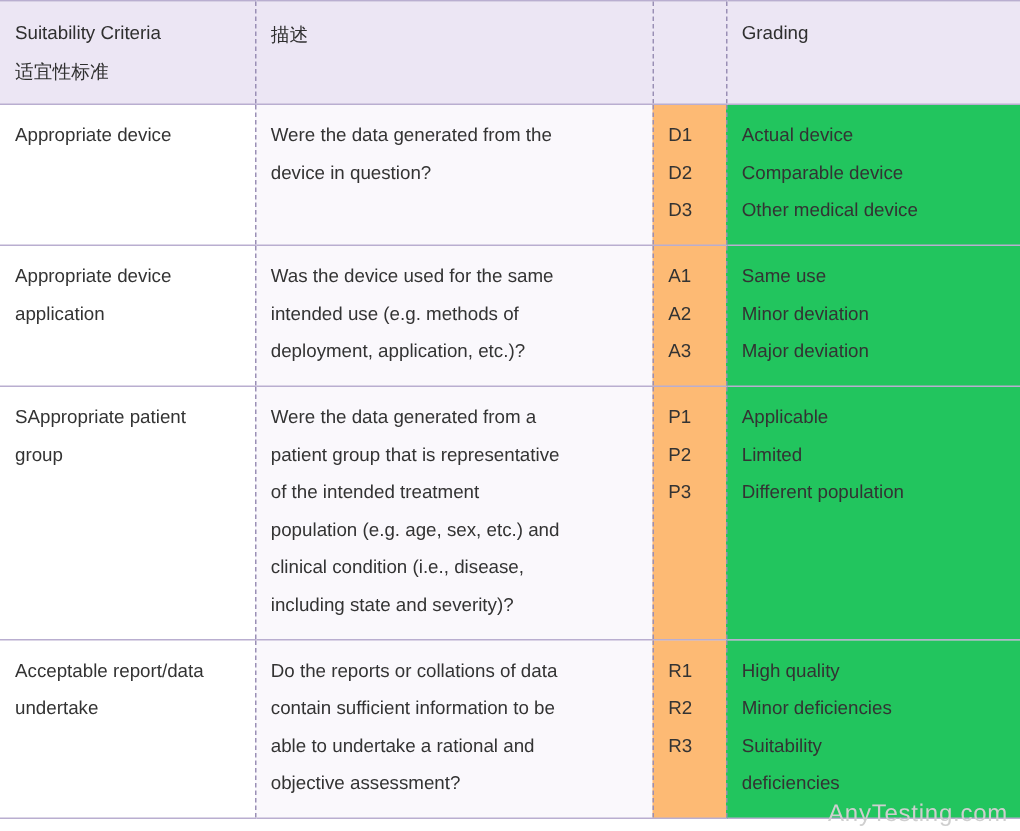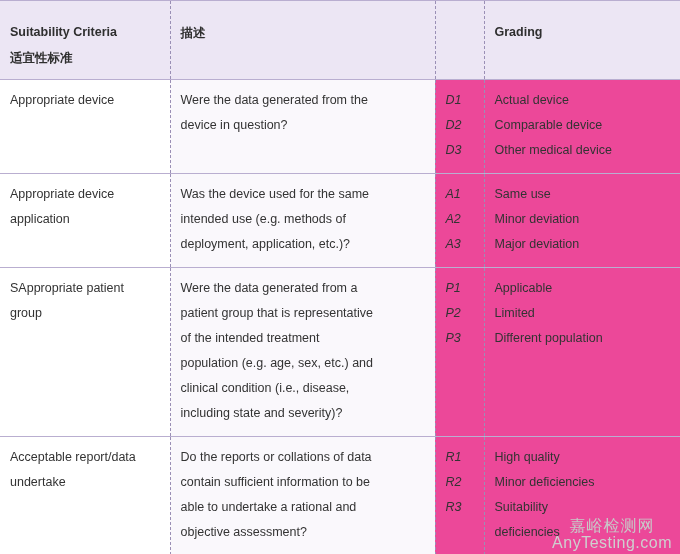--- a/index.html
+++ b/index.html
@@ -43,37 +43,36 @@
     text-align: left;
     font-size: 12.5px;
     line-height: 25px;
     color: #333333;
   }
   table.criteria tr.header th {
     background: #ece6f4;
     border-top: 1px solid #b9aed0;
     border-bottom: 1px solid #b9aed0;
     color: #2f2f2f;
-    padding-top: 19px;
+    padding-top: 9px;
     padding-bottom: 9px;
-    font-weight: bold;
   }
   table.criteria tr.header th.first {
     border-left: none;
   }
   table.criteria tr.header th.last {
     border-right: none;
   }
   table.criteria td.first { border-left: none; }
   table.criteria td.last  { border-right: none; }
 
   td.cell-crit { background: #ffffff; }
   td.cell-desc { background: #faf8fc; }
-  td.cell-code { background: #ec4899; padding-left: 12px; padding-right: 4px; font-style: italic; }
-  td.cell-grade { background: #ec4899; }
+  td.cell-code { background: #fdba74; padding-left: 12px; padding-right: 4px; }
+  td.cell-grade { background: #22c55e; }
 
   .line { display: block; white-space: pre-wrap; }
   .codes .line { line-height: 25px; }
   .grades .line { line-height: 25px; }
 
   .cn { font-family: "DejaVu Sans", sans-serif; }
 
   .watermark {
     position: absolute;
     right: 8px;
@@ -218,17 +217,16 @@
           <span class="line">Minor deficiencies</span>
           <span class="line">Suitability</span>
           <span class="line">deficiencies</span>
         </td>
       </tr>
 
     </tbody>
   </table>
 
   <div class="watermark">
-    <span class="wm-cn">嘉峪检测网</span>
     <span class="wm-en">AnyTesting.com</span>
   </div>
 
 </div>
 
 </body></html>

